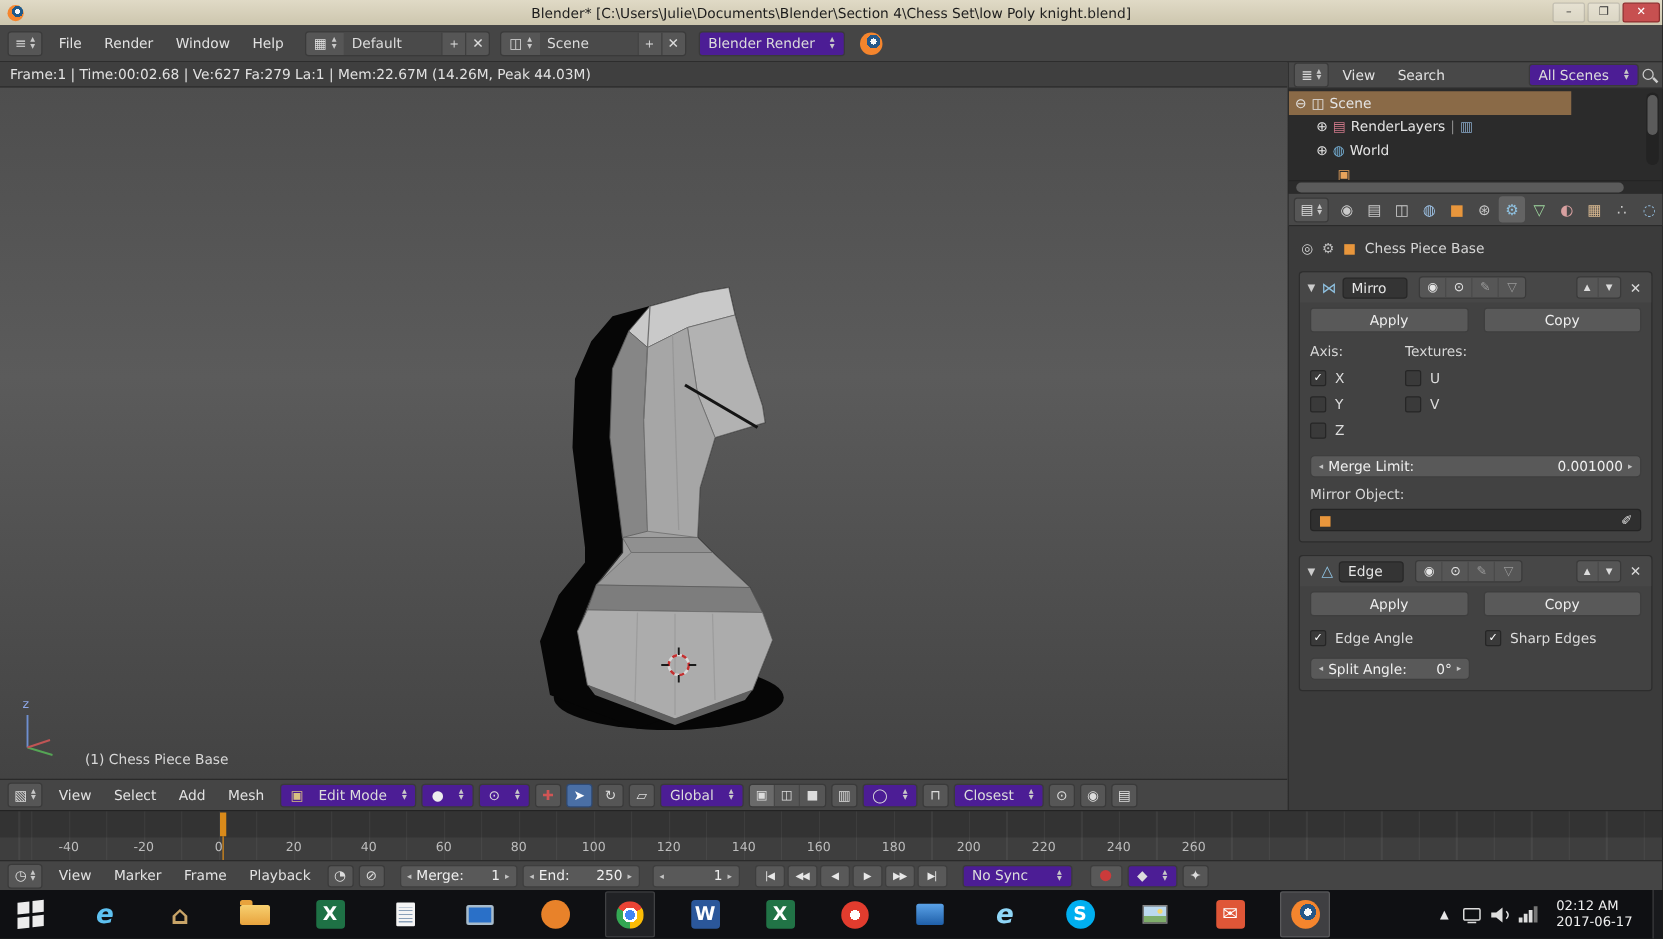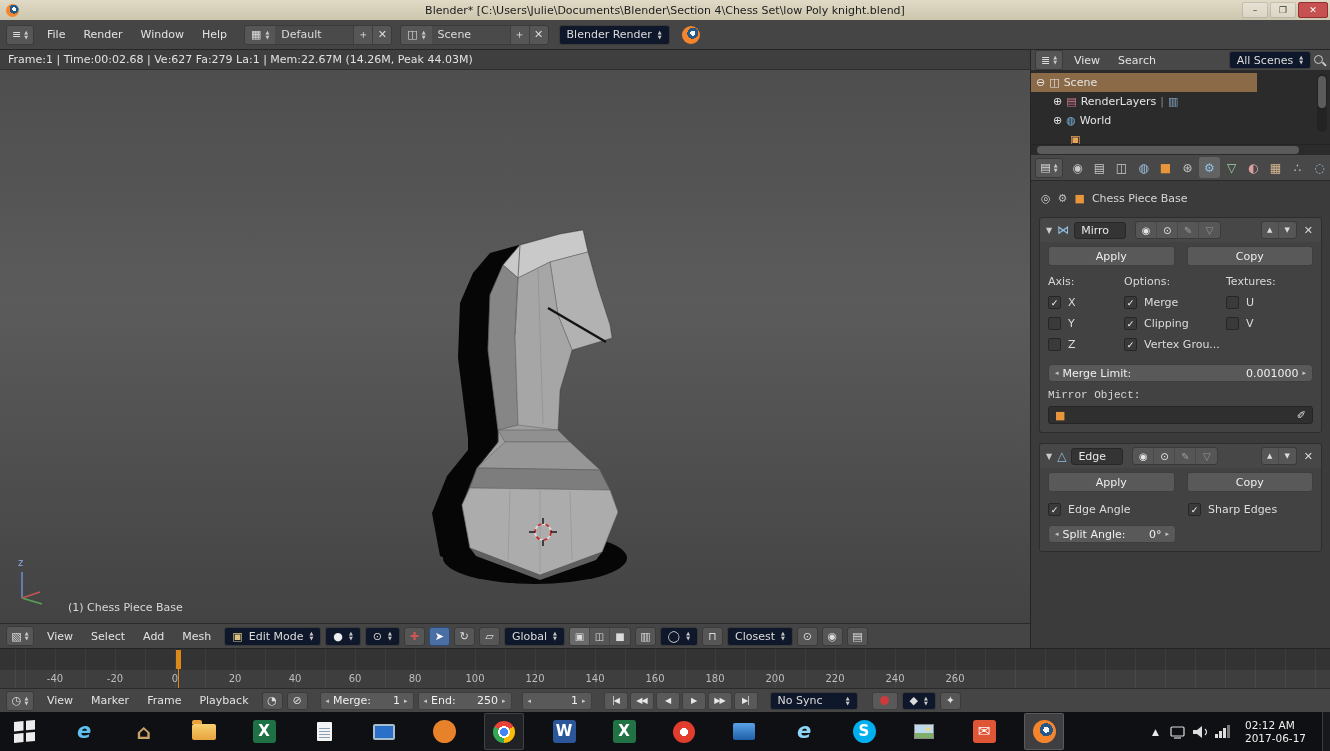--- a/index.html
+++ b/index.html
@@ -17,21 +17,21 @@
   
   .infobar{position:absolute;top:20px;left:0;right:0;height:30px;background:#454545;border-bottom:1px solid #262626;display:flex;align-items:center;gap:4px;padding:0 6px;}
   .ebtn{height:20px;min-width:28px;background:#565656;border:1px solid #3a3a3a;border-radius:3px;display:flex;align-items:center;justify-content:center;gap:3px;padding:0 4px;font-size:11px;}
   .menus{display:flex;align-items:center;}
   .menu-item{padding:0 9px;color:#e2e2e2;}
   .updown{display:inline-flex;flex-direction:column;justify-content:center;line-height:5px;font-size:5px;color:#c8c8c8;}
   .idgroup{height:20px;display:flex;align-items:stretch;background:#565656;border:1px solid #3a3a3a;border-radius:3px;overflow:hidden;margin-left:4px;}
   .idgroup .cell{display:flex;align-items:center;gap:4px;padding:0 6px;}
   .idgroup .name{background:#4a4a4a;min-width:78px;}
   .idgroup .pm{border-left:1px solid #3f3f3f;width:19px;justify-content:center;padding:0;}
-  .dd{height:20px;background:#0f172a;border:1px solid #3a3a3a;border-radius:3px;display:flex;align-items:center;gap:6px;padding:0 7px;}
+  .dd{height:20px;background:#4c1d95;border:1px solid #3a3a3a;border-radius:3px;display:flex;align-items:center;gap:12px;padding:0 7px;}
   .blogo{width:18px;height:18px;margin-left:8px;border-radius:50%;background:radial-gradient(circle at 60% 40%,#f8f8f8 0 2.5px,#265787 2.5px 5.5px,#f5852d 5.5px);flex:0 0 auto;}
   .info-stats{margin-left:8px;color:#d2d2d2;white-space:nowrap;}
 
   
   .main{position:absolute;top:50px;left:0;width:1330px;height:598px;display:flex;}
   .viewport{position:relative;width:1030px;height:598px;background:linear-gradient(180deg,#4d4d4d 0%,#5b5b5b 42%,#414141 100%);overflow:hidden;}
   .vp-stats{height:20px;background:#3f3f3f;border-bottom:1px solid #2d2d2d;display:flex;align-items:center;padding:0 8px;color:#e2e2e2;}
   .knight-svg{position:absolute;left:420px;top:110px;}
   .axis-svg{position:absolute;left:4px;top:498px;}
   .vp-object-label{position:absolute;left:68px;top:551px;color:#d8d8d8;}
@@ -85,21 +85,21 @@
   .btn{flex:1;height:20px;background:#595959;border:1px solid #3e3e3e;border-radius:3px;display:flex;align-items:center;justify-content:center;color:#eee;}
   .cols{display:flex;padding:2px 8px 6px;}
   .col1{width:76px;}.col2{width:102px;}.col3{flex:1;}
   .col-h{color:#d8d8d8;margin-bottom:7px;}
   .check{display:flex;align-items:center;gap:7px;height:15px;margin-bottom:6px;color:#dcdcdc;}
   .cb{width:13px;height:13px;background:#3a3a3a;border:1px solid #262626;border-radius:2px;display:flex;align-items:center;justify-content:center;font-size:9px;color:#fff;flex:0 0 auto;}
   .cb.on::after{content:"✓";}
   .slider{height:18px;background:#595959;border:1px solid #3e3e3e;border-radius:4px;display:flex;align-items:center;gap:4px;padding:0 6px;margin:0 8px 7px;color:#efefef;}
   .slider .sp{flex:1;}
   .sarrow{font-size:7px;color:#c4c4c4;}
-  .plabel{padding:0 8px 5px;color:#d6d6d6;font-family:Liberation Mono, monospace;}
+  .plabel{padding:0 8px 5px;color:#d6d6d6;}
   .obj-field{height:18px;background:#2f2f2f;border:1px solid #242424;border-radius:3px;display:flex;align-items:center;gap:5px;padding:0 6px;margin:0 8px 8px;}
   .checks-row{display:flex;padding:3px 8px 2px;}
   .checks-row .check{margin-bottom:4px;}
   .checks-row .w1{width:140px;}
   .slider.half{width:128px;flex:0 0 auto;margin:2px 8px 8px;}
 
   
   .timeline-ruler{position:absolute;top:648px;left:0;width:1330px;height:40px;border-top:1px solid #232323;overflow:hidden;
     background-color:#3e3e3e;
     background-image:repeating-linear-gradient(90deg,rgba(255,255,255,.05) 0 1px,transparent 1px 30px),linear-gradient(#333,#333);
@@ -438,35 +438,20 @@
                   </div>
                 <div class="check">
                     <span class="cb"></span>
                     <span>Y</span>
                   </div>
                 <div class="check">
                     <span class="cb"></span>
                     <span>Z</span>
                   </div>
               </div>
-              <div class="col2">
-                <div class="col-h">Options:</div>
-                <div class="check">
-                    <span class="cb on"></span>
-                    <span>Merge</span>
-                  </div>
-                <div class="check">
-                    <span class="cb on"></span>
-                    <span>Clipping</span>
-                  </div>
-                <div class="check">
-                    <span class="cb on"></span>
-                    <span>Vertex Grou...</span>
-                  </div>
-              </div>
               <div class="col3">
                 <div class="col-h">Textures:</div>
                 <div class="check">
                     <span class="cb"></span>
                     <span>U</span>
                   </div>
                 <div class="check">
                     <span class="cb"></span>
                     <span>V</span>
                   </div>

